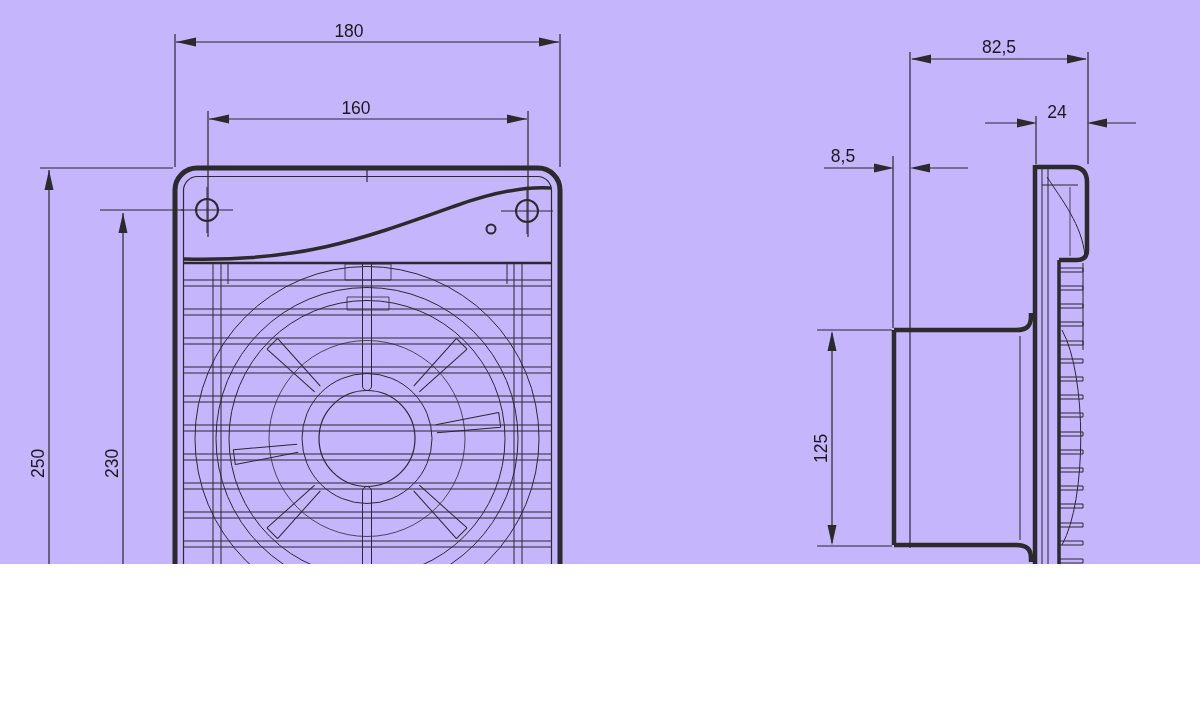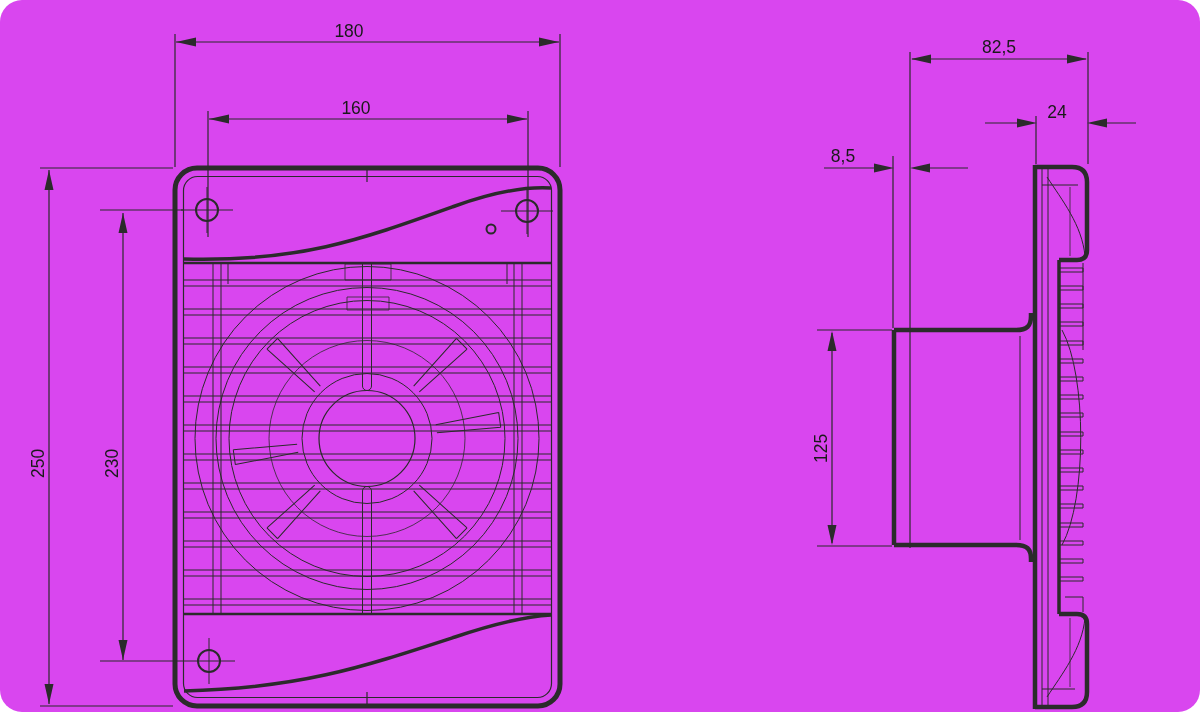--- a/index.html
+++ b/index.html
@@ -1,17 +1,17 @@
 <!DOCTYPE html>
 <html><head>
 <meta charset="utf-8">
 <style>
   html,body{margin:0;padding:0;background:#ffffff;}
-  .canvas{position:relative;width:1200px;height:712px;background:#d946ef;overflow:hidden;
-          font-family:"Liberation Sans",sans-serif;border-radius:22px;}
+  .canvas{position:relative;width:1200px;height:564px;background:#c4b5fd;overflow:hidden;
+          font-family:"Liberation Sans",sans-serif;}
   svg{position:absolute;left:0;top:0;}
   svg *{vector-effect:none;}
   .ln{stroke:#2b2b2b;fill:none;stroke-linecap:butt;stroke-linejoin:round;}
   .s5{stroke-width:5;}   
   .s45{stroke-width:4.5;}
   .s35{stroke-width:3.5;}
   .s25{stroke-width:2.5;}
   .s2{stroke-width:2;}
   .s12{stroke-width:1.2;}
   .s1{stroke-width:1;}

